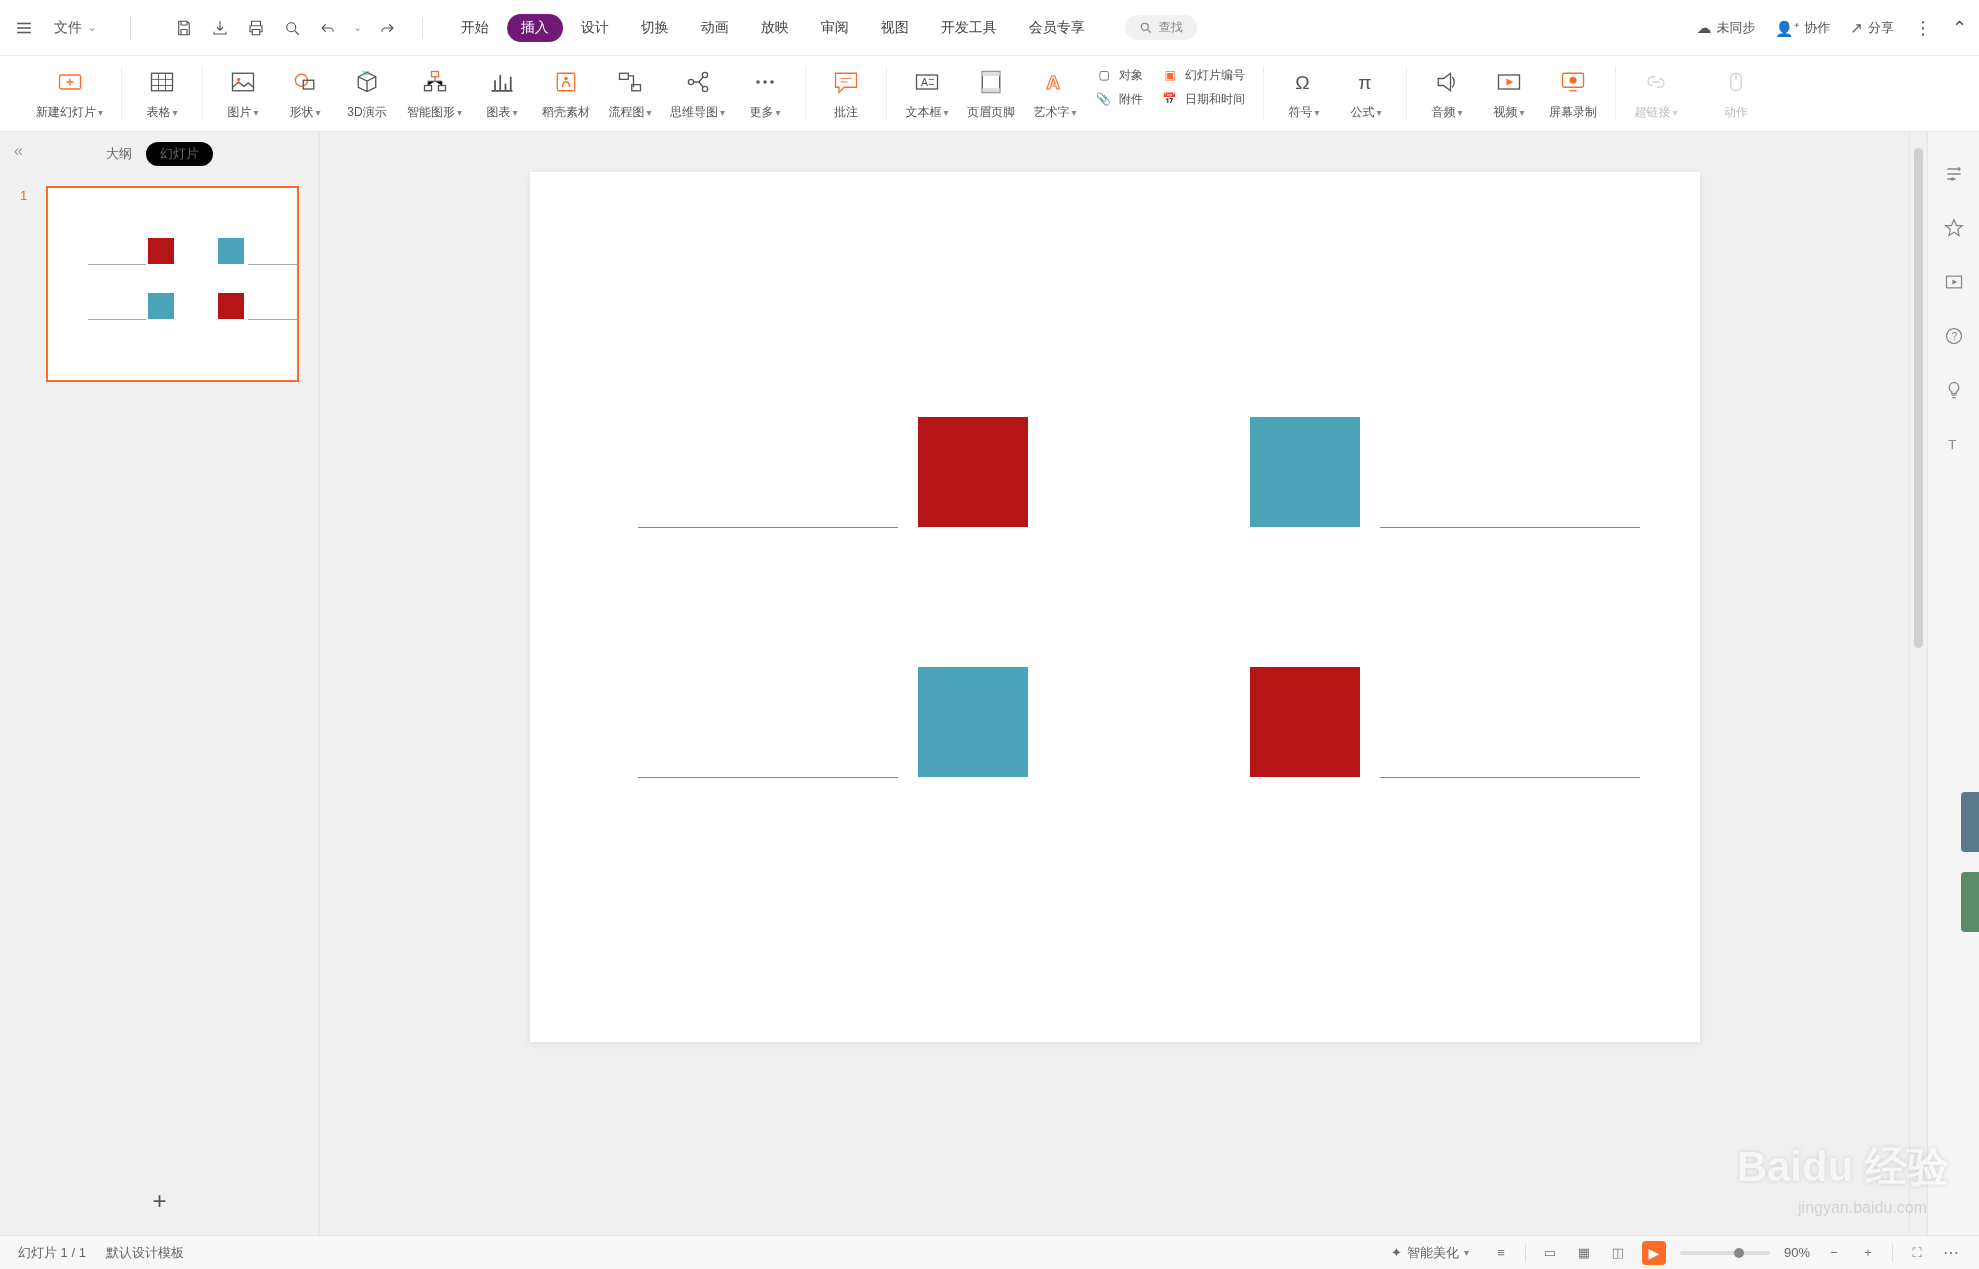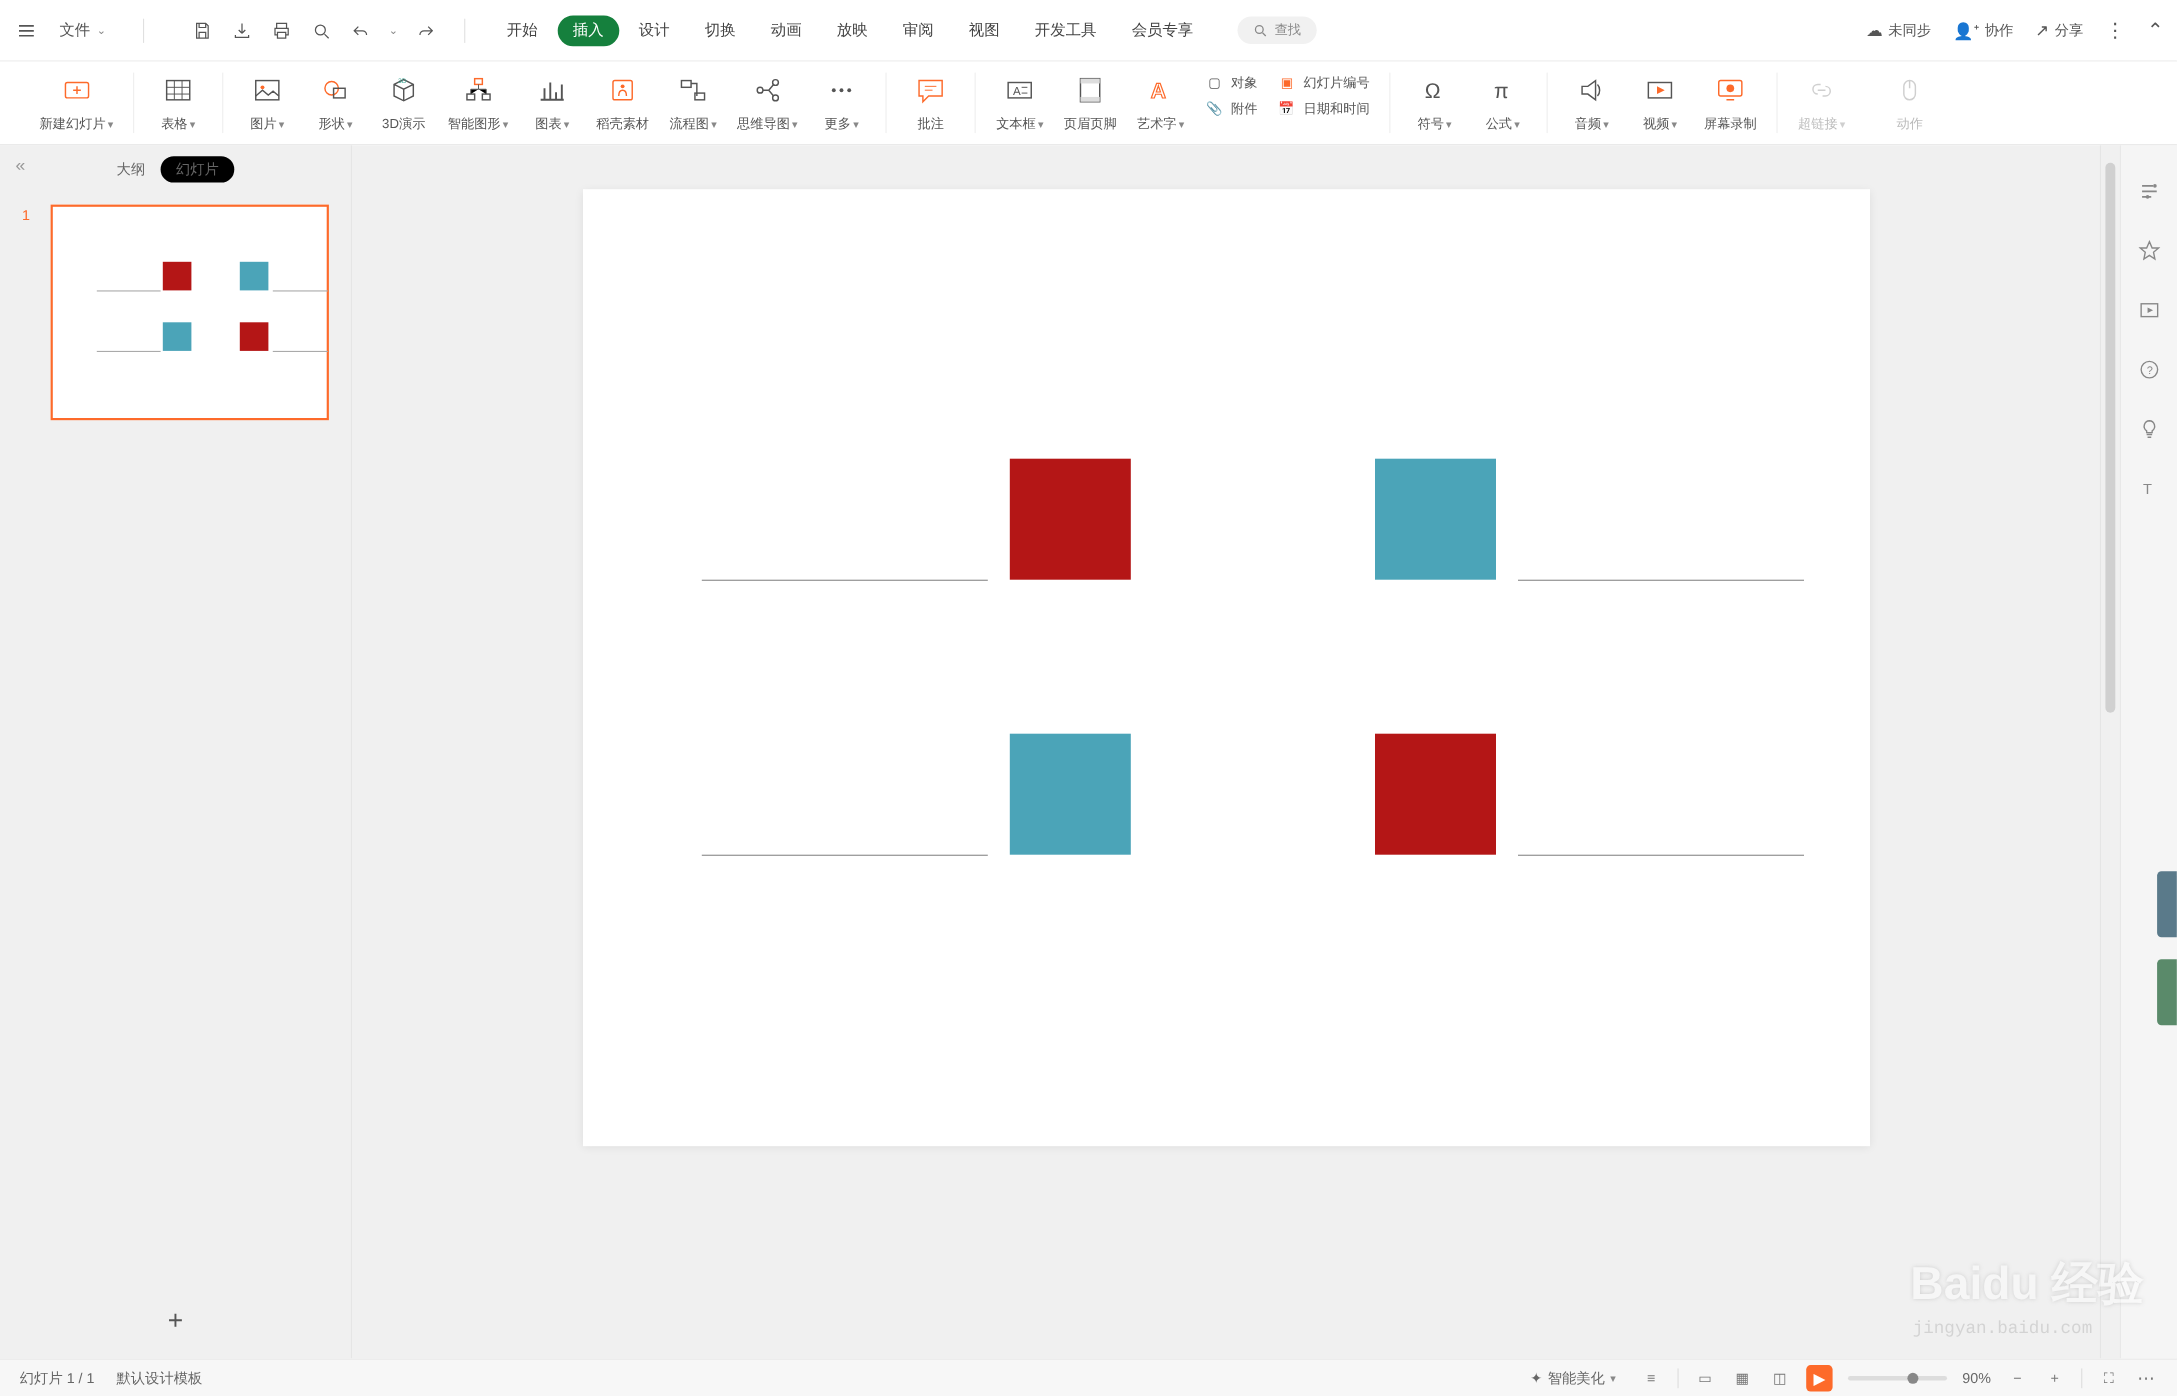--- a/index.html
+++ b/index.html
@@ -10,21 +10,21 @@
 .titlebar { height: 56px; display: flex; align-items: center; padding: 0 12px; border-bottom: 1px solid #e8e8e8; background: #fff; gap: 48px; }
 .titlebar-left { display: flex; align-items: center; gap: 8px; }
 .menu-icon { width: 24px; height: 24px; display: flex; align-items: center; justify-content: center; cursor: pointer; }
 .file-menu { display: flex; align-items: center; gap: 6px; padding: 4px 10px; cursor: pointer; font-size: 14px; }
 .dropdown-arrow { font-size: 10px; color: #888; }
 .qat { display: flex; align-items: center; gap: 14px; margin-left: 18px; }
 .qat-icon { width: 22px; height: 22px; display: flex; align-items: center; justify-content: center; color: #555; cursor: pointer; }
 .divider { width: 1px; height: 22px; background: #e0e0e0; margin: 0 16px; }
 .tabs { display: flex; align-items: center; gap: 4px; }
 .tab { padding: 5px 14px; font-size: 14px; cursor: pointer; border-radius: 14px; color: #444; }
-.tab.active { background: #15803d; color: #fff; }
+.tab.active { background: #701a75; color: #fff; }
 .search-box { display: flex; align-items: center; background: #f1f1f1; border-radius: 14px; padding: 4px 14px; margin-left: 18px; gap: 6px; color: #888; cursor: pointer; justify-content: space-between; }
 .titlebar-right { margin-left: auto; display: flex; align-items: center; gap: 20px; color: #555; font-size: 13px; }
 .tr-item { display: flex; align-items: center; gap: 5px; cursor: pointer; }
 .tr-icon { font-size: 15px; }
 
 
 .ribbon { display: flex; align-items: flex-start; padding: 10px 18px 10px 18px; border-bottom: 1px solid #e8e8e8; background: #fff; gap: 0; }
 .ribbon-group { display: flex; align-items: flex-start; gap: 18px; padding: 0 18px; border-right: 1px solid #eee; }
 .ribbon-group:last-child { border-right: none; gap: 36px; }
 .ribbon-btn { display: flex; flex-direction: column; align-items: center; gap: 6px; cursor: pointer; min-width: 44px; }
@@ -75,21 +75,21 @@
 
 .statusbar { height: 34px; background: #f7f7f7; border-top: 1px solid #e5e5e5; display: flex; align-items: center; padding: 0 18px; font-size: 13px; color: #666; }
 .sb-left { display: flex; align-items: center; gap: 20px; }
 .sb-right { margin-left: auto; display: flex; align-items: center; gap: 14px; }
 .sb-icon { width: 20px; height: 20px; display: flex; align-items: center; justify-content: center; cursor: pointer; color: #777; }
 .sb-btn { display: flex; align-items: center; gap: 5px; cursor: pointer; padding: 3px 8px; }
 .sb-orange { width: 24px; height: 24px; background: #fd6a2a; border-radius: 4px; display: flex; align-items: center; justify-content: center; color: #fff; font-size: 14px; }
 .zoom-slider { width: 90px; height: 4px; background: #ddd; border-radius: 2px; position: relative; }
 .zoom-thumb { position: absolute; width: 10px; height: 10px; background: #888; border-radius: 50%; top: -3px; left: 60%; }
 .watermark { position: absolute; right: 30px; bottom: 40px; opacity: 0.4; font-size: 42px; color: #fff; text-shadow: 0 0 4px #999; pointer-events: none; font-weight: bold; }
-.watermark2 { position: absolute; right: 77px; bottom: 18px; opacity: 0.4; font-size: 16px; color: #aaa; pointer-events: none; font-family: Liberation Mono, monospace; }
+.watermark2 { position: absolute; right: 52px; bottom: 18px; opacity: 0.4; font-size: 16px; color: #aaa; pointer-events: none; }
 </style>
 </head>
 <body>
 
 <div class="app">
 
   <div class="titlebar">
     <div class="titlebar-left">
       <span class="menu-icon">
         <svg viewBox="0 0 24 24" width="18" height="18">

